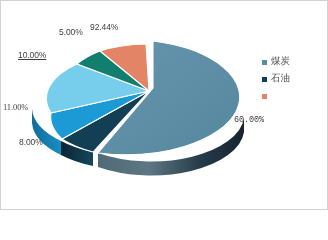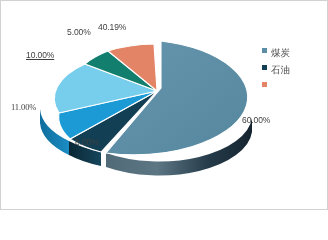--- a/index.html
+++ b/index.html
@@ -14,21 +14,21 @@
     position: relative;
     width: 328px;
     height: 210px;
     box-sizing: border-box;
     background: #ffffff;
     border: 1px solid #d2d2d2;
     overflow: hidden;
   }
   #plot-area {
     position: absolute;
-    left: 8px;
+    left: 0;
     top: 0;
     width: 262px;
     height: 210px;
   }
   #pie-svg {
     position: absolute;
     left: 0;
     top: 0;
   }
   .data-label {
@@ -39,21 +39,21 @@
     letter-spacing: -0.1px;
   }
   #legend {
     position: absolute;
     left: 261px;
     top: 47px;
     width: 67px;
   }
   .legend-item {
     display: flex;
-    align-items: flex-start;
+    align-items: flex-end;
     height: 17px;
     margin-bottom: 0px;
   }
   .legend-marker {
     width: 5px;
     height: 5px;
     flex: 0 0 auto;
     margin-right: 4px;
   }
   .legend-label {
@@ -104,25 +104,25 @@
       <path d="M 148 90 L 61 138 A 91 46 0 0 1 50 112 Z" fill="#1b9ad6" stroke="#ffffff" stroke-width="1.1"></path>
 
       <path d="M 148 90 L 50 112 A 91 46 0 0 1 76 63 Z" fill="#77cdec" stroke="#ffffff" stroke-width="1.1"></path>
 
       <path d="M 148 90 L 76 63 A 91 46 0 0 1 99 50 Z" fill="#127e6e" stroke="#ffffff" stroke-width="1.1"></path>
 
       <path d="M 148 90 L 99 50 A 91 46 0 0 1 145 43 Z" fill="#e38467" stroke="#ffffff" stroke-width="1.1"></path>
     </svg>
 
     <div class="data-label" style="left:58px; top:26px;">5.00%</div>
-    <div class="data-label" style="left:89px; top:21px;">40.19%</div>
+    <div class="data-label" style="left:89px; top:21px;">92.44%</div>
     <div class="data-label" style="left:17px; top:49px;text-decoration:underline;">10.00%</div>
     <div class="data-label" style="left:2px; top:101px;font-family:Liberation Serif, serif;">11.00%</div>
-    <div class="data-label" style="left:18px; top:136px;margin-left:48px;">8.00%</div>
-    <div class="data-label" style="left:233px; top:114px;">60.00%</div>
+    <div class="data-label" style="left:18px; top:136px;">8.00%</div>
+    <div class="data-label" style="left:233px; top:114px;font-family:Liberation Mono, monospace;">60.00%</div>
   </div>
 
   <div id="legend">
     <div class="legend-item">
       <span class="legend-marker" style="background:#5b8ea6"></span>
       <span class="legend-label">煤炭</span>
     </div>
     <div class="legend-item">
       <span class="legend-marker" style="background:#123f54"></span>
       <span class="legend-label">石油</span>

